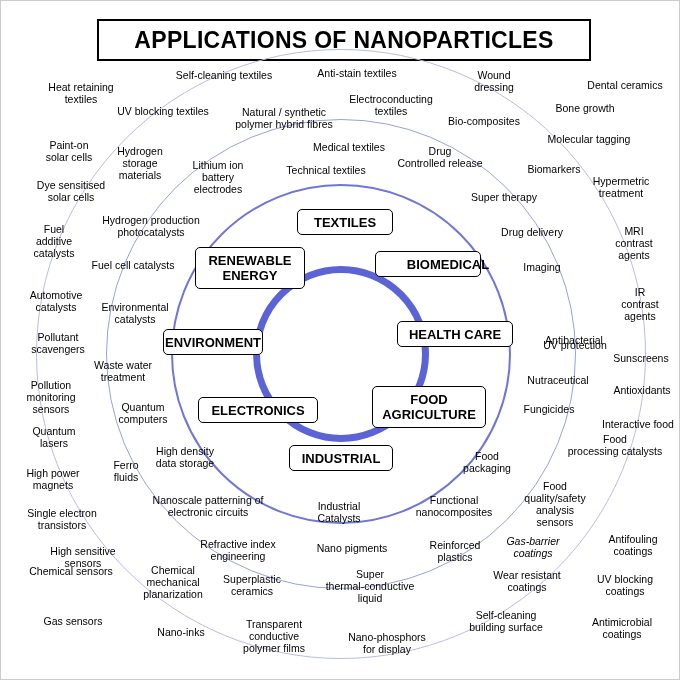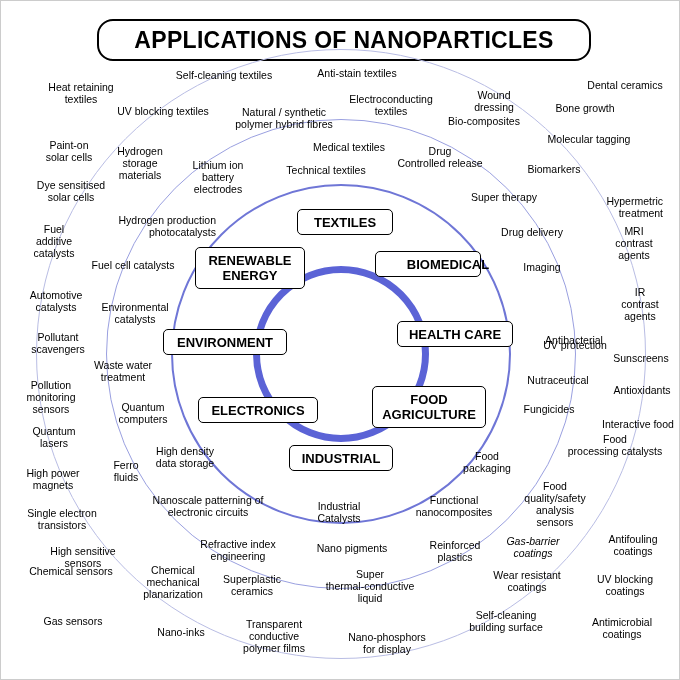--- a/index.html
+++ b/index.html
@@ -18,21 +18,21 @@
     overflow: hidden;
   }
   
   #title-box {
     position: absolute;
     left: 96px;
     top: 18px;
     width: 490px;
     height: 38px;
     border: 2px solid #000000;
-    border-radius: 16px;
+    border-radius: 0;
     background: #ffffff;
     display: flex;
     align-items: center;
     justify-content: center;
   }
   #title-text {
     font-size: 23px;
     font-weight: bold;
     letter-spacing: 0.3px;
     color: #000000;
@@ -121,32 +121,32 @@
   <div class="ring" id="ring-inner"></div>
   <div class="ring" id="ring-core-glow"></div>
 
 
   <div id="category-layer">
       <div class="chip" style="left: 296px; top: 208px; width: 96px; min-height: 26px; white-space: pre-line; display: flex; align-items: center; justify-content: center;">TEXTILES</div>
       <div class="chip" style="left: 374px; top: 250px; width: 106px; min-height: 26px; white-space: pre-line; display: flex; align-items: center; justify-content: center; padding-left: 48px;">BIOMEDICAL</div>
       <div class="chip two-line" style="left: 194px; top: 246px; width: 110px; min-height: 42px; white-space: pre-line; display: flex; align-items: center; justify-content: center;">RENEWABLE
 ENERGY</div>
       <div class="chip" style="left: 396px; top: 320px; width: 116px; min-height: 26px; white-space: pre-line; display: flex; align-items: center; justify-content: center;">HEALTH CARE</div>
-      <div class="chip" style="left: 162px; top: 328px; width: 124px; min-height: 26px; white-space: pre-line; display: flex; align-items: center; justify-content: center;">ENVIRONMENT</div>
+      <div class="chip" style="left: 162px; top: 328px; width: 100px; min-height: 26px; white-space: pre-line; display: flex; align-items: center; justify-content: center;">ENVIRONMENT</div>
       <div class="chip two-line" style="left: 371px; top: 385px; width: 114px; min-height: 42px; white-space: pre-line; display: flex; align-items: center; justify-content: center;">FOOD
 AGRICULTURE</div>
       <div class="chip" style="left: 197px; top: 396px; width: 120px; min-height: 26px; white-space: pre-line; display: flex; align-items: center; justify-content: center;">ELECTRONICS</div>
       <div class="chip" style="left: 288px; top: 444px; width: 104px; min-height: 26px; white-space: pre-line; display: flex; align-items: center; justify-content: center;">INDUSTRIAL</div>
     </div>
   <div id="leaf-layer">
       <div class="leaf" style="left: 34px; top: 80px; width: 92px;">Heat retaining
 textiles</div>
       <div class="leaf" style="left: 165px; top: 68px; width: 116px;">Self-cleaning textiles</div>
       <div class="leaf" style="left: 304px; top: 66px; width: 104px;">Anti-stain textiles</div>
-      <div class="leaf" style="left: 458px; top: 68px; width: 70px; margin-top: 20px;">Wound
+      <div class="leaf" style="left: 458px; top: 68px; width: 70px;">Wound
 dressing</div>
       <div class="leaf" style="left: 574px; top: 78px; width: 100px;">Dental ceramics</div>
       <div class="leaf" style="left: 105px; top: 104px; width: 114px;">UV blocking textiles</div>
       <div class="leaf" style="left: 337px; top: 92px; width: 106px;">Electroconducting
 textiles</div>
       <div class="leaf" style="left: 542px; top: 101px; width: 84px;">Bone growth</div>
       <div class="leaf" style="left: 222px; top: 105px; width: 122px;">Natural / synthetic
 polymer hybrid fibres</div>
       <div class="leaf" style="left: 434px; top: 114px; width: 98px;">Bio-composites</div>
       <div class="leaf" style="left: 530px; top: 132px; width: 116px;">Molecular tagging</div>
@@ -158,24 +158,24 @@
       <div class="leaf" style="left: 181px; top: 158px; width: 72px;">Lithium ion
 battery
 electrodes</div>
       <div class="leaf" style="left: 297px; top: 140px; width: 102px;">Medical textiles</div>
       <div class="leaf" style="left: 382px; top: 144px; width: 114px;">Drug
 Controlled release</div>
       <div class="leaf" style="left: 515px; top: 162px; width: 76px;">Biomarkers</div>
       <div class="leaf" style="left: 273px; top: 163px; width: 104px;">Technical textiles</div>
       <div class="leaf" style="left: 24px; top: 178px; width: 92px;">Dye sensitised
 solar cells</div>
-      <div class="leaf" style="left: 578px; top: 194px; width: 84px; text-align: right;">Hypermetric
+      <div class="leaf" style="left: 578px; top: 174px; width: 84px;">Hypermetric
 treatment</div>
       <div class="leaf" style="left: 455px; top: 190px; width: 96px;">Super therapy</div>
-      <div class="leaf" style="left: 85px; top: 213px; width: 130px; text-align: right;">Hydrogen production
+      <div class="leaf" style="left: 85px; top: 213px; width: 130px;">Hydrogen production
 photocatalysts</div>
       <div class="leaf" style="left: 24px; top: 222px; width: 58px;">Fuel
 additive
 catalysts</div>
       <div class="leaf" style="left: 487px; top: 225px; width: 88px;">Drug delivery</div>
       <div class="leaf" style="left: 605px; top: 224px; width: 56px;">MRI
 contrast
 agents</div>
       <div class="leaf" style="left: 78px; top: 258px; width: 108px;">Fuel cell catalysts</div>
       <div class="leaf" style="left: 512px; top: 260px; width: 58px;">Imaging</div>

